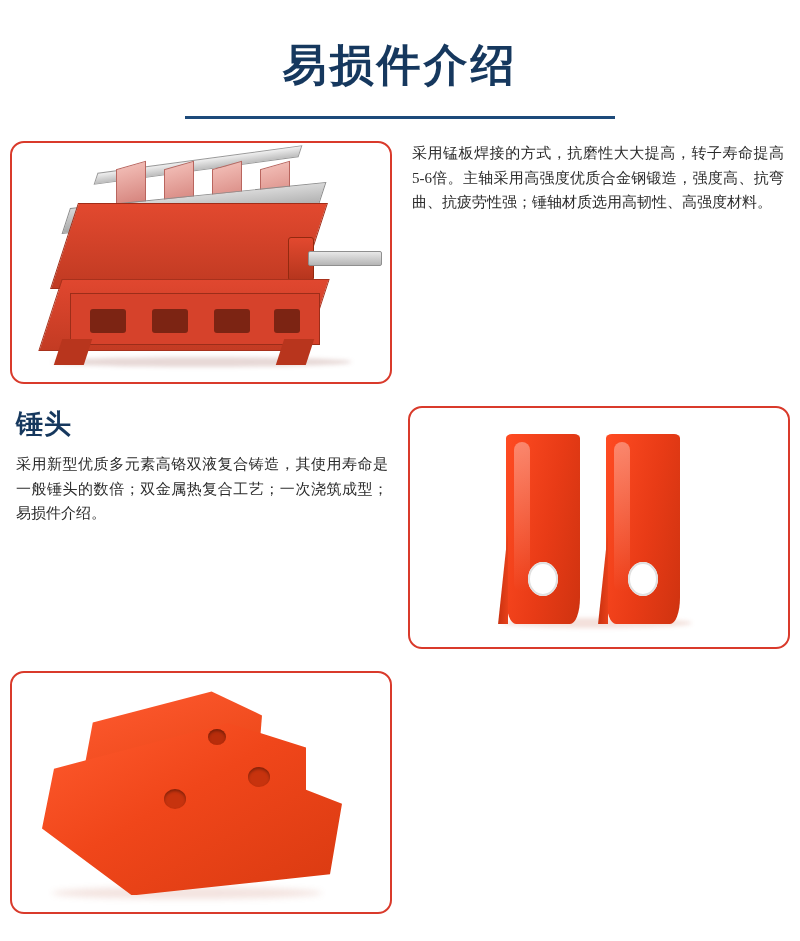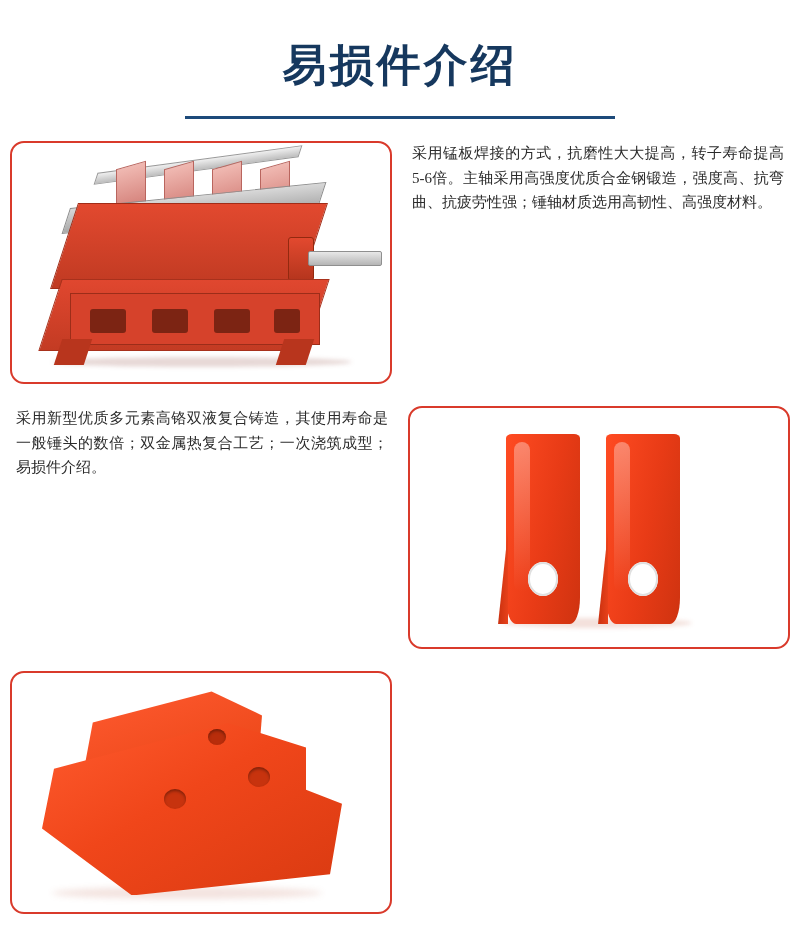--- a/index.html
+++ b/index.html
@@ -310,20 +310,21 @@
       <div class="hm left">
         <div class="hm-hole"></div>
       </div>
       <div class="hm right">
         <div class="hm-hole"></div>
       </div>
     </div>
   </div>
 
   <div class="text-col">
+    <h2 class="sec-title">锤头</h2>
     <p class="sec-body">采用新型优质多元素高铬双液复合铸造，其使用寿命是一般锤头的数倍；双金属热复合工艺；一次浇筑成型；易损件介绍。</p>
   </div>
 
 </div>
 
 <div class="section">
 
   <div class="photo-frame">
     <div class="liner">
       <div class="lp-shadow"></div>

